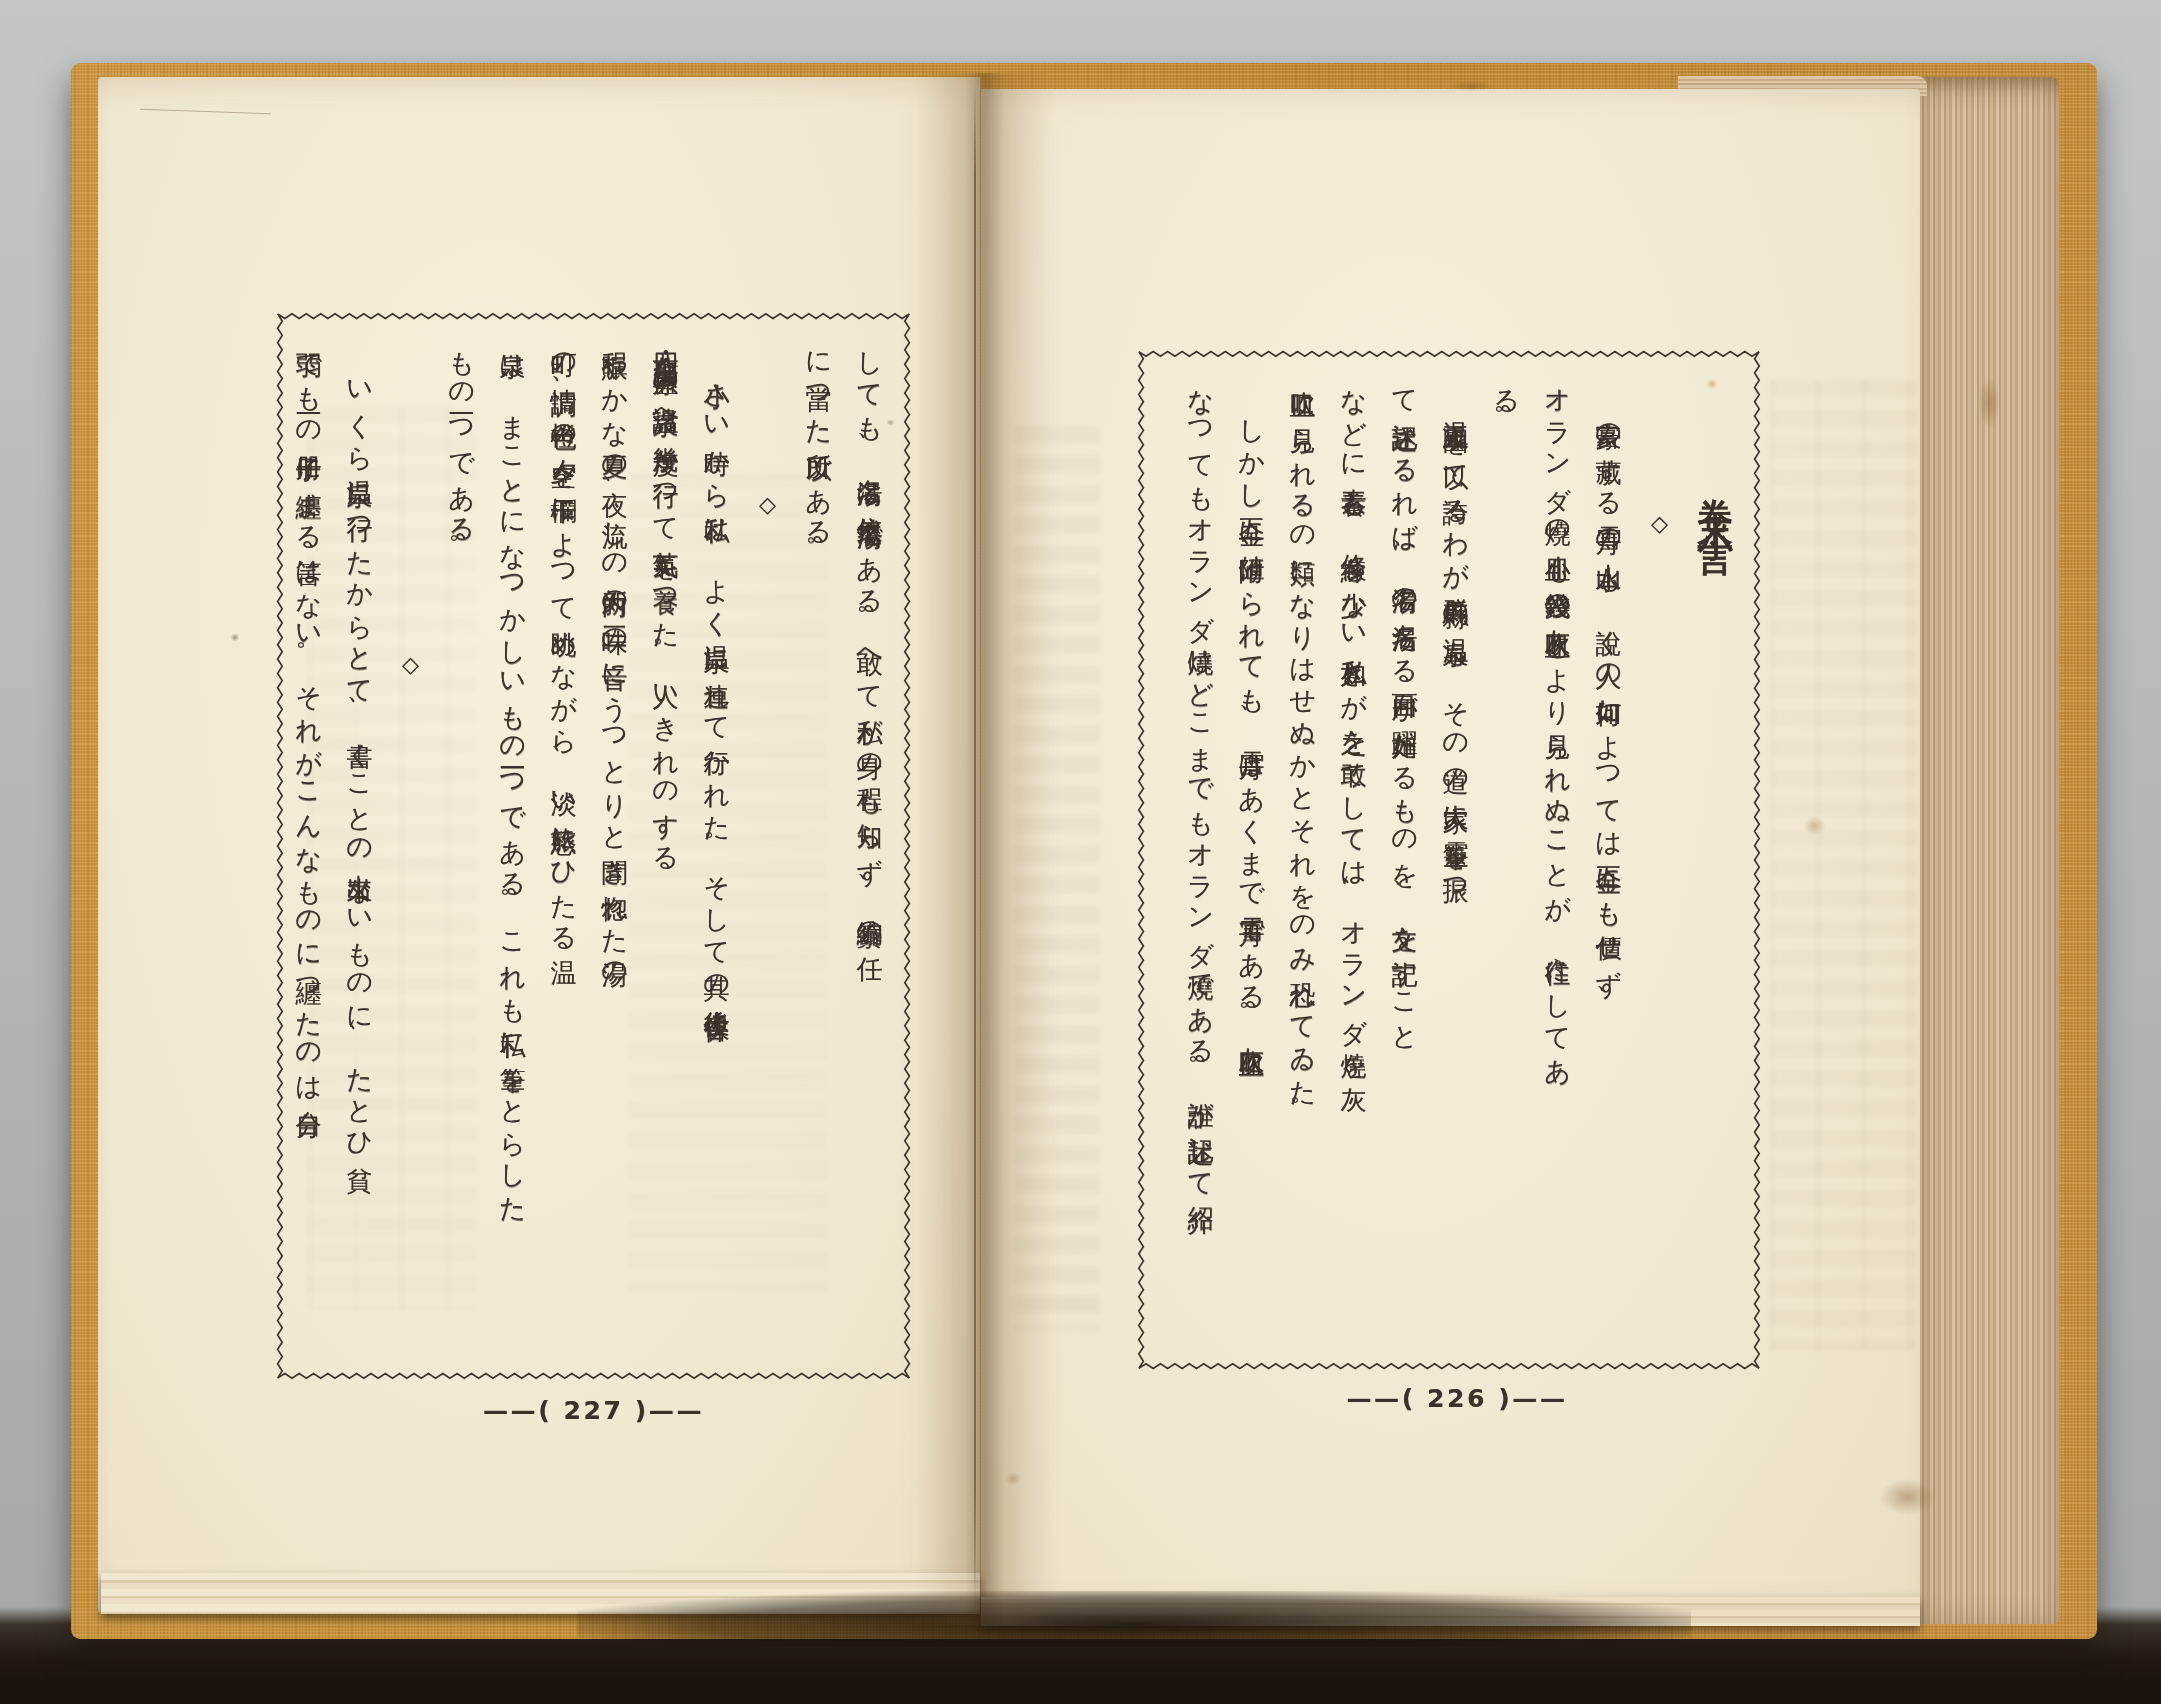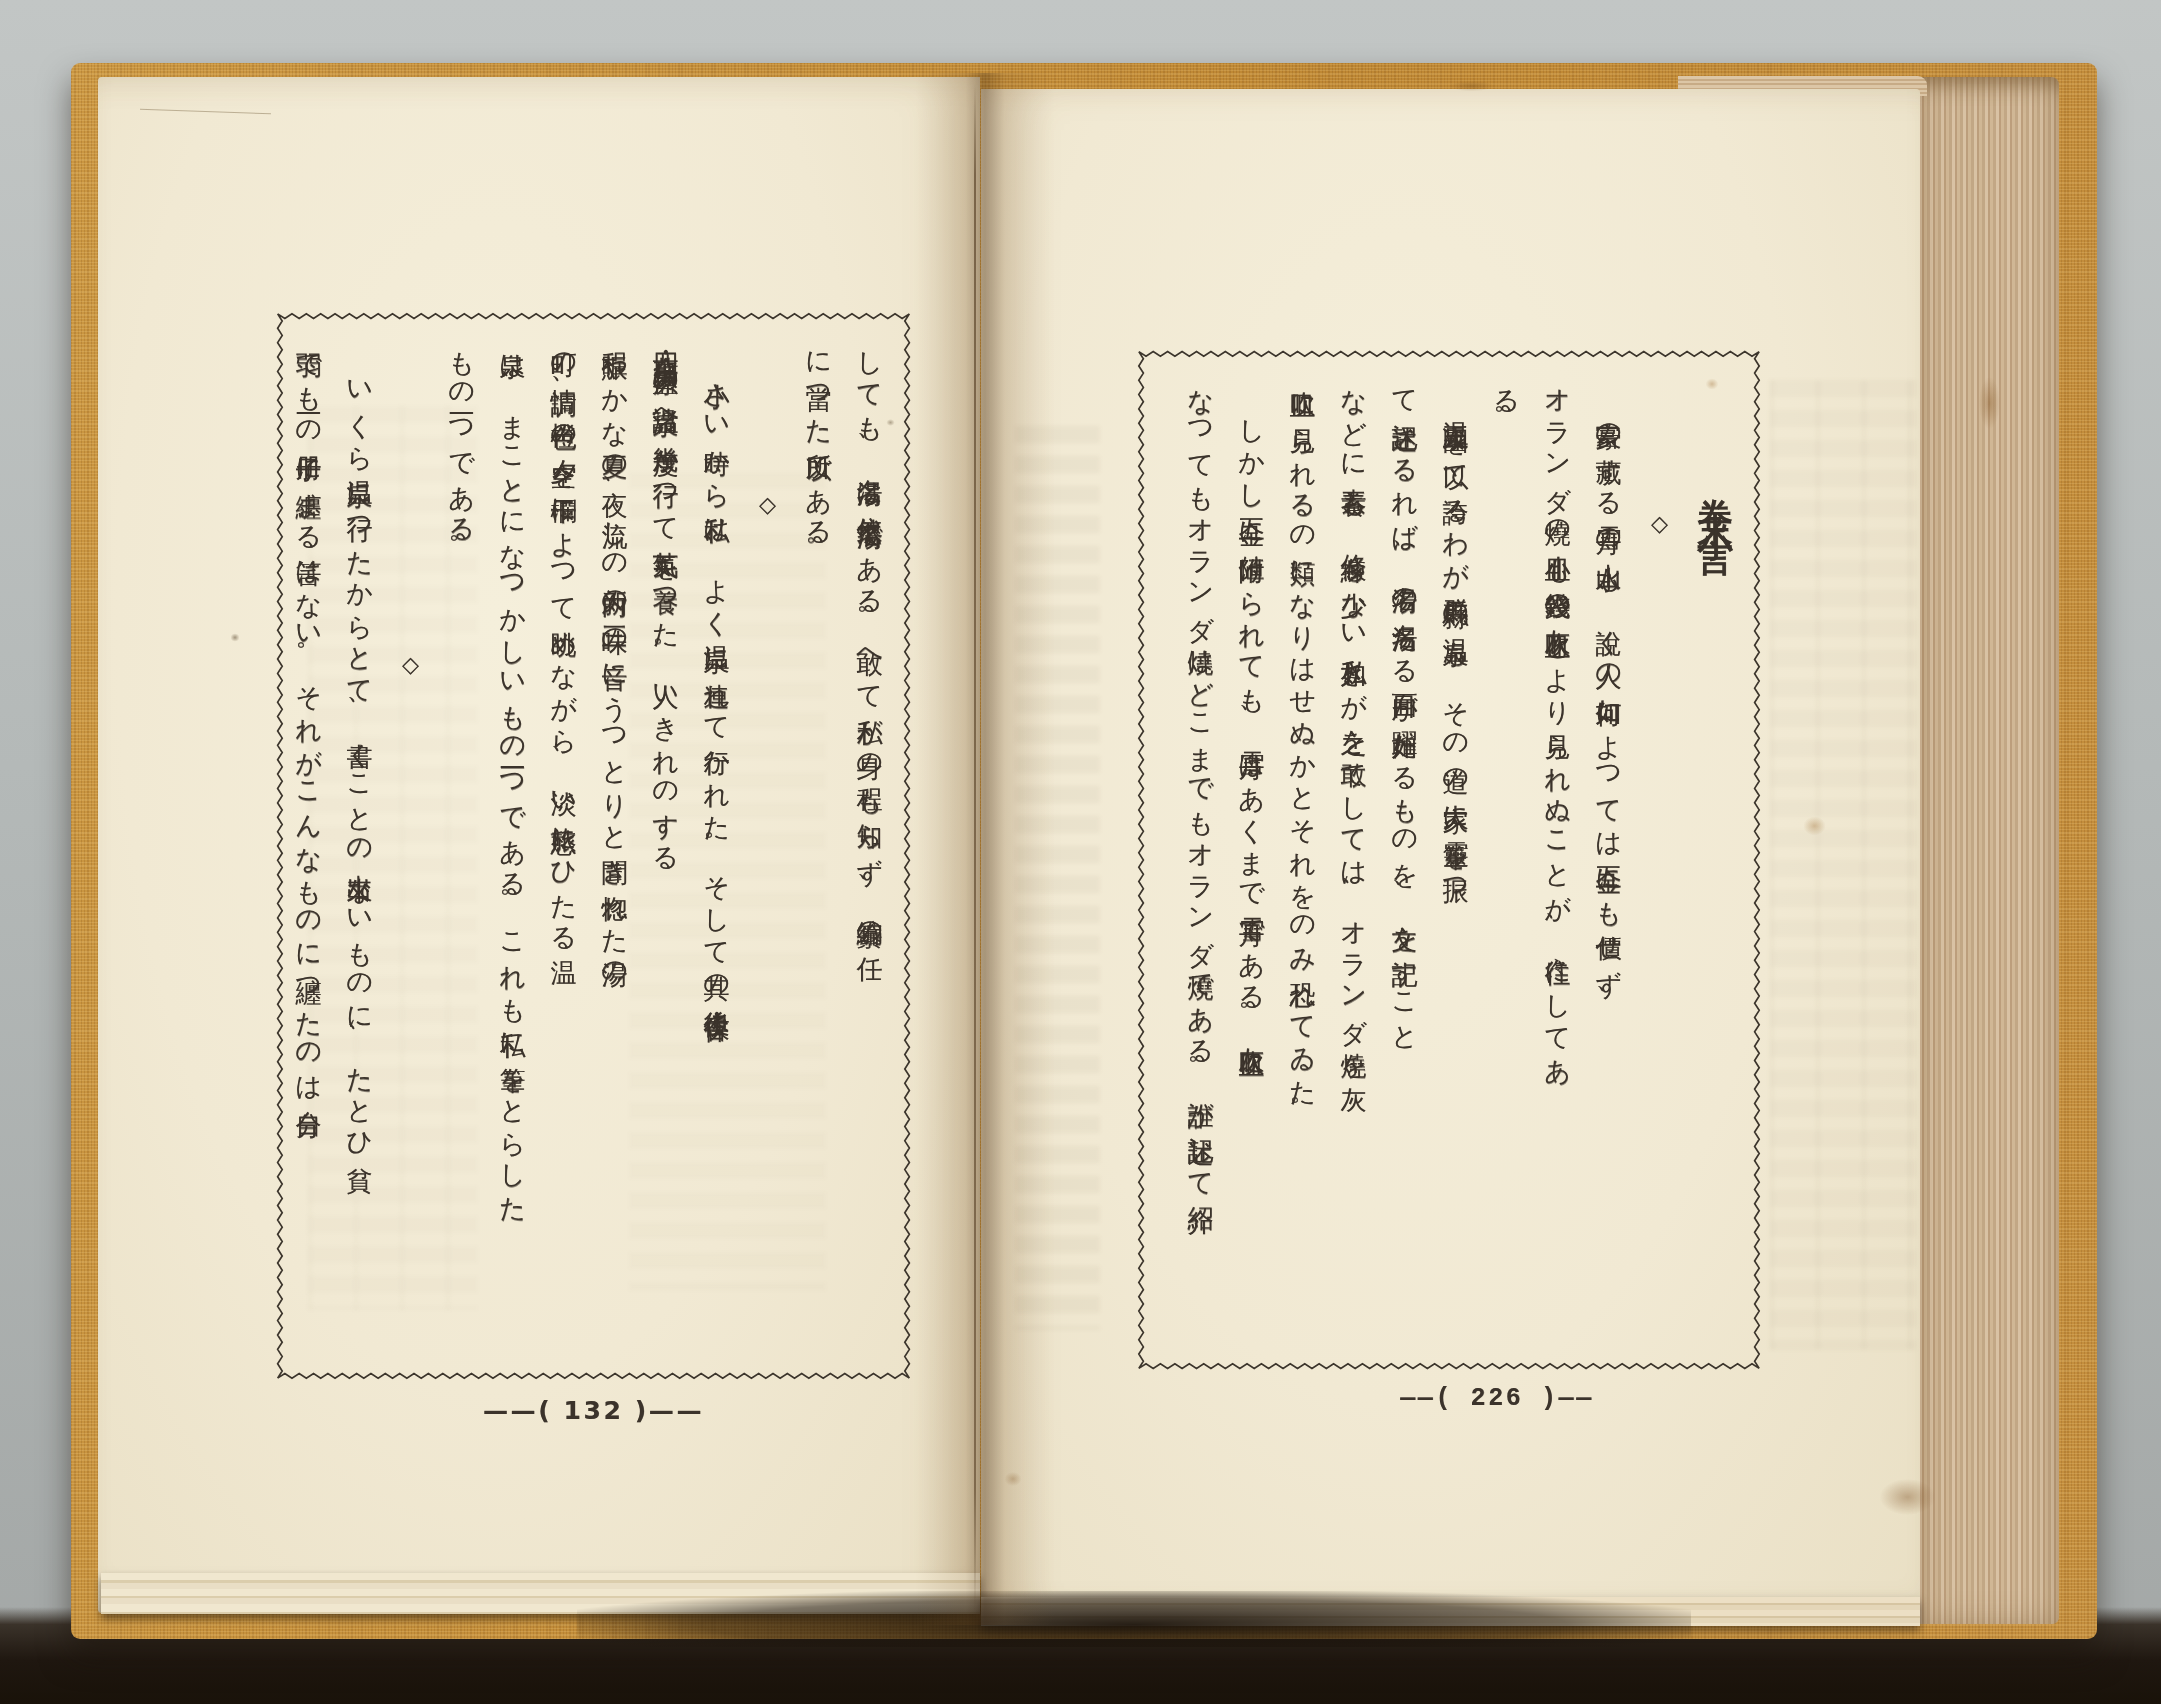--- a/index.html
+++ b/index.html
@@ -63,21 +63,21 @@
   .vtext .ind{text-indent:30px;}
   .vtext .title{font-size:35px;font-weight:bold;letter-spacing:13px;padding-top:100px;line-height:60px;}
   .vtext .mark{font-size:22px;}
   .vtext .m-right{padding-top:140px;}
   .vtext .m-left-1{padding-top:159px;}
   .vtext .m-left-2{padding-top:319px;}
 
   .pagenum{position:absolute;text-align:center;font-size:25px;font-weight:bold;
     letter-spacing:2.6px;color:#3b332b;text-shadow:0.3px 0.3px 0.5px rgba(59,51,43,.5);}
   .pnum-left{left:275px;top:1396px;width:637px;}
-  .pnum-right{left:1184px;top:1384px;width:626px;font-family:Liberation Mono, monospace;}
+  .pnum-right{left:1144px;top:1384px;width:626px;}
 
   .ghost{filter:blur(2px);opacity:.55;
     background:repeating-linear-gradient(180deg, rgba(112,96,70,.10) 0 17px, rgba(0,0,0,0) 17px 30px);}
   .ghost.vbars{background:
     repeating-linear-gradient(90deg, rgba(112,96,70,.08) 0 3.9px, rgba(0,0,0,0) 3.9px 46px),
     repeating-linear-gradient(180deg, rgba(112,96,70,.07) 0 17px, rgba(0,0,0,0) 17px 30px);}
 
   .spot{border-radius:50%;filter:blur(0.7px);}
   .s1{left:1799px;top:813px;width:31px;height:26px;background:radial-gradient(closest-side,rgba(150,98,36,.35),rgba(150,98,36,0) 72%);}
   .s2{left:1869px;top:1472px;width:77px;height:50px;background:radial-gradient(closest-side,rgba(118,70,24,.38),rgba(118,70,24,0) 72%);}
@@ -147,21 +147,21 @@
       <p class="mark m-left-2">◇</p>
       <p class="ind">いくら温泉に行つたからとて、書くことの出來ないものに、たとひ貧</p>
       <p>弱でも一の册子に纏まる筈はない。それがこんなものに纏つたのは自分</p>
     </div>
   <svg width="637" height="1070" viewBox="0 0 972 1632">
         <path d="M4 4L15.0 11.0L25.9 4.0L36.9 11.0L47.8 4.0L58.8 11.0L69.7 4.0L80.7 11.0L91.6 4.0L102.6 11.0L113.5 4.0L124.5 11.0L135.5 4.0L146.4 11.0L157.4 4.0L168.3 11.0L179.3 4.0L190.2 11.0L201.2 4.0L212.1 11.0L223.1 4.0L234.0 11.0L245.0 4.0L256.0 11.0L266.9 4.0L277.9 11.0L288.8 4.0L299.8 11.0L310.7 4.0L321.7 11.0L332.6 4.0L343.6 11.0L354.5 4.0L365.5 11.0L376.5 4.0L387.4 11.0L398.4 4.0L409.3 11.0L420.3 4.0L431.2 11.0L442.2 4.0L453.1 11.0L464.1 4.0L475.0 11.0L486.0 4.0L497.0 11.0L507.9 4.0L518.9 11.0L529.8 4.0L540.8 11.0L551.7 4.0L562.7 11.0L573.6 4.0L584.6 11.0L595.5 4.0L606.5 11.0L617.5 4.0L628.4 11.0L639.4 4.0L650.3 11.0L661.3 4.0L672.2 11.0L683.2 4.0L694.1 11.0L705.1 4.0L716.0 11.0L727.0 4.0L738.0 11.0L748.9 4.0L759.9 11.0L770.8 4.0L781.8 11.0L792.7 4.0L803.7 11.0L814.6 4.0L825.6 11.0L836.5 4.0L847.5 11.0L858.5 4.0L869.4 11.0L880.4 4.0L891.3 11.0L902.3 4.0L913.2 11.0L924.2 4.0L935.1 11.0L946.1 4.0L957.0 11.0L968.0 4.0M968 4L961.0 15.0L968.0 25.9L961.0 36.9L968.0 47.9L961.0 58.9L968.0 69.8L961.0 80.8L968.0 91.8L961.0 102.8L968.0 113.7L961.0 124.7L968.0 135.7L961.0 146.6L968.0 157.6L961.0 168.6L968.0 179.6L961.0 190.5L968.0 201.5L961.0 212.5L968.0 223.5L961.0 234.4L968.0 245.4L961.0 256.4L968.0 267.4L961.0 278.3L968.0 289.3L961.0 300.3L968.0 311.2L961.0 322.2L968.0 333.2L961.0 344.2L968.0 355.1L961.0 366.1L968.0 377.1L961.0 388.1L968.0 399.0L961.0 410.0L968.0 421.0L961.0 431.9L968.0 442.9L961.0 453.9L968.0 464.9L961.0 475.8L968.0 486.8L961.0 497.8L968.0 508.8L961.0 519.7L968.0 530.7L961.0 541.7L968.0 552.6L961.0 563.6L968.0 574.6L961.0 585.6L968.0 596.5L961.0 607.5L968.0 618.5L961.0 629.5L968.0 640.4L961.0 651.4L968.0 662.4L961.0 673.4L968.0 684.3L961.0 695.3L968.0 706.3L961.0 717.2L968.0 728.2L961.0 739.2L968.0 750.2L961.0 761.1L968.0 772.1L961.0 783.1L968.0 794.1L961.0 805.0L968.0 816.0L961.0 827.0L968.0 837.9L961.0 848.9L968.0 859.9L961.0 870.9L968.0 881.8L961.0 892.8L968.0 903.8L961.0 914.8L968.0 925.7L961.0 936.7L968.0 947.7L961.0 958.6L968.0 969.6L961.0 980.6L968.0 991.6L961.0 1002.5L968.0 1013.5L961.0 1024.5L968.0 1035.5L961.0 1046.4L968.0 1057.4L961.0 1068.4L968.0 1079.4L961.0 1090.3L968.0 1101.3L961.0 1112.3L968.0 1123.2L961.0 1134.2L968.0 1145.2L961.0 1156.2L968.0 1167.1L961.0 1178.1L968.0 1189.1L961.0 1200.1L968.0 1211.0L961.0 1222.0L968.0 1233.0L961.0 1243.9L968.0 1254.9L961.0 1265.9L968.0 1276.9L961.0 1287.8L968.0 1298.8L961.0 1309.8L968.0 1320.8L961.0 1331.7L968.0 1342.7L961.0 1353.7L968.0 1364.6L961.0 1375.6L968.0 1386.6L961.0 1397.6L968.0 1408.5L961.0 1419.5L968.0 1430.5L961.0 1441.5L968.0 1452.4L961.0 1463.4L968.0 1474.4L961.0 1485.4L968.0 1496.3L961.0 1507.3L968.0 1518.3L961.0 1529.2L968.0 1540.2L961.0 1551.2L968.0 1562.2L961.0 1573.1L968.0 1584.1L961.0 1595.1L968.0 1606.1L961.0 1617.0L968.0 1628.0M968 1628L957.0 1621.0L946.1 1628.0L935.1 1621.0L924.2 1628.0L913.2 1621.0L902.3 1628.0L891.3 1621.0L880.4 1628.0L869.4 1621.0L858.5 1628.0L847.5 1621.0L836.5 1628.0L825.6 1621.0L814.6 1628.0L803.7 1621.0L792.7 1628.0L781.8 1621.0L770.8 1628.0L759.9 1621.0L748.9 1628.0L738.0 1621.0L727.0 1628.0L716.0 1621.0L705.1 1628.0L694.1 1621.0L683.2 1628.0L672.2 1621.0L661.3 1628.0L650.3 1621.0L639.4 1628.0L628.4 1621.0L617.5 1628.0L606.5 1621.0L595.5 1628.0L584.6 1621.0L573.6 1628.0L562.7 1621.0L551.7 1628.0L540.8 1621.0L529.8 1628.0L518.9 1621.0L507.9 1628.0L497.0 1621.0L486.0 1628.0L475.0 1621.0L464.1 1628.0L453.1 1621.0L442.2 1628.0L431.2 1621.0L420.3 1628.0L409.3 1621.0L398.4 1628.0L387.4 1621.0L376.5 1628.0L365.5 1621.0L354.5 1628.0L343.6 1621.0L332.6 1628.0L321.7 1621.0L310.7 1628.0L299.8 1621.0L288.8 1628.0L277.9 1621.0L266.9 1628.0L256.0 1621.0L245.0 1628.0L234.0 1621.0L223.1 1628.0L212.1 1621.0L201.2 1628.0L190.2 1621.0L179.3 1628.0L168.3 1621.0L157.4 1628.0L146.4 1621.0L135.5 1628.0L124.5 1621.0L113.5 1628.0L102.6 1621.0L91.6 1628.0L80.7 1621.0L69.7 1628.0L58.8 1621.0L47.8 1628.0L36.9 1621.0L25.9 1628.0L15.0 1621.0L4.0 1628.0M4 1628L11.0 1617.0L4.0 1606.1L11.0 1595.1L4.0 1584.1L11.0 1573.1L4.0 1562.2L11.0 1551.2L4.0 1540.2L11.0 1529.2L4.0 1518.3L11.0 1507.3L4.0 1496.3L11.0 1485.4L4.0 1474.4L11.0 1463.4L4.0 1452.4L11.0 1441.5L4.0 1430.5L11.0 1419.5L4.0 1408.5L11.0 1397.6L4.0 1386.6L11.0 1375.6L4.0 1364.6L11.0 1353.7L4.0 1342.7L11.0 1331.7L4.0 1320.8L11.0 1309.8L4.0 1298.8L11.0 1287.8L4.0 1276.9L11.0 1265.9L4.0 1254.9L11.0 1243.9L4.0 1233.0L11.0 1222.0L4.0 1211.0L11.0 1200.1L4.0 1189.1L11.0 1178.1L4.0 1167.1L11.0 1156.2L4.0 1145.2L11.0 1134.2L4.0 1123.2L11.0 1112.3L4.0 1101.3L11.0 1090.3L4.0 1079.4L11.0 1068.4L4.0 1057.4L11.0 1046.4L4.0 1035.5L11.0 1024.5L4.0 1013.5L11.0 1002.5L4.0 991.6L11.0 980.6L4.0 969.6L11.0 958.6L4.0 947.7L11.0 936.7L4.0 925.7L11.0 914.8L4.0 903.8L11.0 892.8L4.0 881.8L11.0 870.9L4.0 859.9L11.0 848.9L4.0 837.9L11.0 827.0L4.0 816.0L11.0 805.0L4.0 794.1L11.0 783.1L4.0 772.1L11.0 761.1L4.0 750.2L11.0 739.2L4.0 728.2L11.0 717.2L4.0 706.3L11.0 695.3L4.0 684.3L11.0 673.4L4.0 662.4L11.0 651.4L4.0 640.4L11.0 629.5L4.0 618.5L11.0 607.5L4.0 596.5L11.0 585.6L4.0 574.6L11.0 563.6L4.0 552.6L11.0 541.7L4.0 530.7L11.0 519.7L4.0 508.8L11.0 497.8L4.0 486.8L11.0 475.8L4.0 464.9L11.0 453.9L4.0 442.9L11.0 431.9L4.0 421.0L11.0 410.0L4.0 399.0L11.0 388.1L4.0 377.1L11.0 366.1L4.0 355.1L11.0 344.2L4.0 333.2L11.0 322.2L4.0 311.2L11.0 300.3L4.0 289.3L11.0 278.3L4.0 267.4L11.0 256.4L4.0 245.4L11.0 234.4L4.0 223.5L11.0 212.5L4.0 201.5L11.0 190.5L4.0 179.6L11.0 168.6L4.0 157.6L11.0 146.6L4.0 135.7L11.0 124.7L4.0 113.7L11.0 102.8L4.0 91.8L11.0 80.8L4.0 69.8L11.0 58.9L4.0 47.9L11.0 36.9L4.0 25.9L11.0 15.0L4.0 4.0" fill="none" stroke="#3c352c" stroke-width="2.6"></path>
       </svg>
     </div>
 
   <div class="pagenum pnum-right">——( 226 )——</div>
-  <div class="pagenum pnum-left">——( 132 )——</div>
+  <div class="pagenum pnum-left">——( 227 )——</div>
 
   <div class="abs spot s1"></div>
   <div class="abs spot s2"></div>
   <div class="abs spot s3"></div>
   <div class="abs spot s4"></div>
   <div class="abs spot s5"></div>
   <div class="abs spot s6"></div>
   <div class="abs spot s7"></div>
   <div class="abs spot s8"></div>
 </div>

